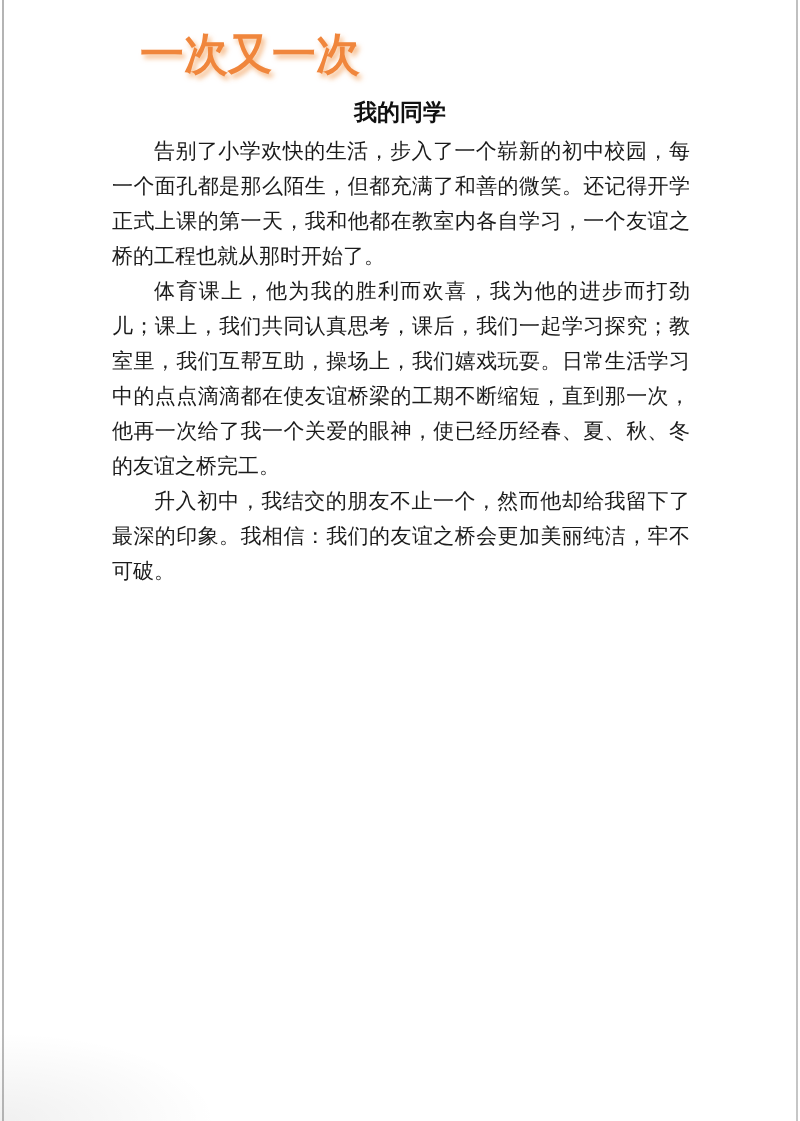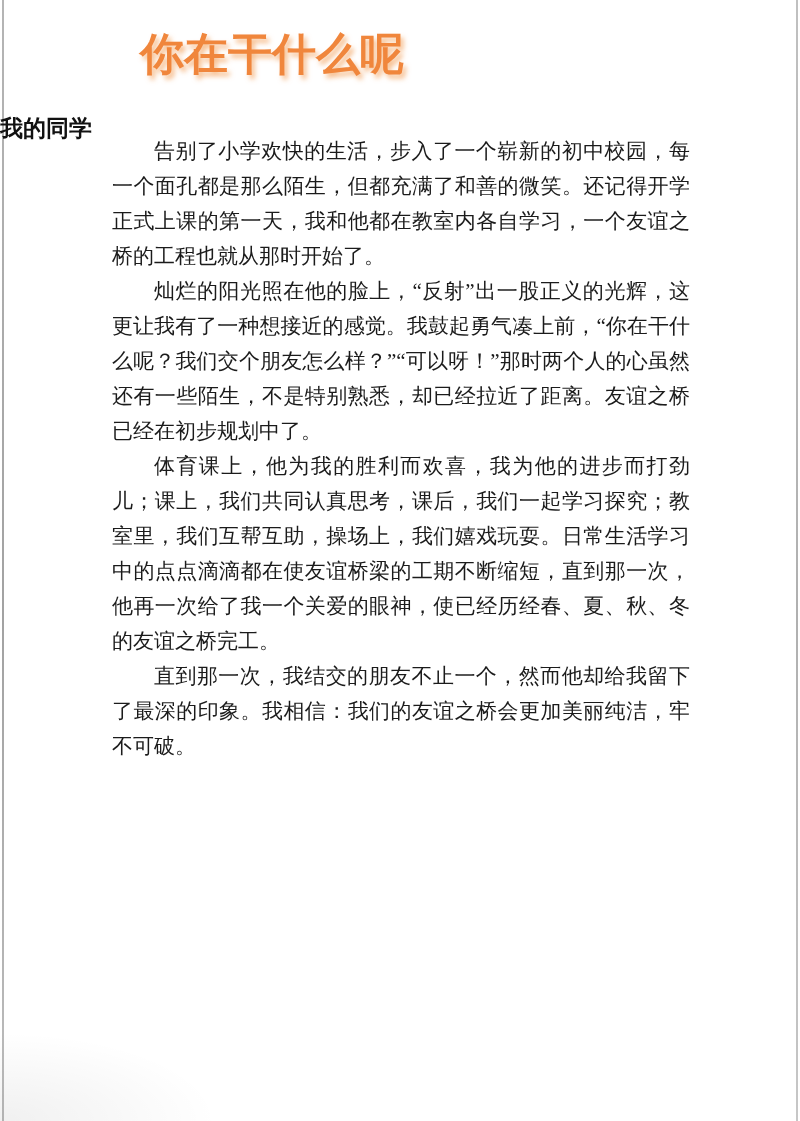--- a/index.html
+++ b/index.html
@@ -40,27 +40,26 @@
     font-size:44px;
     line-height:1.1;
     letter-spacing:0px;
     color:var(--accent);
     text-shadow:3px 4px 5px rgba(243,165,100,0.75);
     white-space:nowrap;
   }
   .essay-title{
     position:absolute;
     left:0;top:98px;width:800px;
-    text-align:left;
+    text-align:center;
     font-family:"Liberation Sans", sans-serif;
     font-weight:900;
     font-size:23px;
     line-height:28px;
     color:#111;
-    margin-top:16px;
   }
   .essay-body{
     position:absolute;
     left:112px;top:134px;width:578px;
     font-size:21px;
     line-height:35px;
     color:var(--body-text);
     text-align:justify;
   }
   .essay-body p{
@@ -69,23 +68,22 @@
   }
 </style>
 </head>
 <body>
 
 <div class="page">
   <div class="edge-line edge-left"></div>
   <div class="edge-line edge-right"></div>
   <div class="corner-shade"></div>
 
-  <div class="header-title">你在干什么呢</div>
+  <div class="header-title">一次又一次</div>
 
   <div class="essay-title">我的同学</div>
 
   <div class="essay-body">
     <p>告别了小学欢快的生活，步入了一个崭新的初中校园，每一个面孔都是那么陌生，但都充满了和善的微笑。还记得开学正式上课的第一天，我和他都在教室内各自学习，一个友谊之桥的工程也就从那时开始了。</p>
-    <p>灿烂的阳光照在他的脸上，“反射”出一股正义的光辉，这更让我有了一种想接近的感觉。我鼓起勇气凑上前，“你在干什么呢？我们交个朋友怎么样？”“可以呀！”那时两个人的心虽然还有一些陌生，不是特别熟悉，却已经拉近了距离。友谊之桥已经在初步规划中了。</p>
     <p>体育课上，他为我的胜利而欢喜，我为他的进步而打劲儿；课上，我们共同认真思考，课后，我们一起学习探究；教室里，我们互帮互助，操场上，我们嬉戏玩耍。日常生活学习中的点点滴滴都在使友谊桥梁的工期不断缩短，直到那一次，他再一次给了我一个关爱的眼神，使已经历经春、夏、秋、冬的友谊之桥完工。</p>
-    <p>直到那一次，我结交的朋友不止一个，然而他却给我留下了最深的印象。我相信：我们的友谊之桥会更加美丽纯洁，牢不可破。</p>
+    <p>升入初中，我结交的朋友不止一个，然而他却给我留下了最深的印象。我相信：我们的友谊之桥会更加美丽纯洁，牢不可破。</p>
   </div>
 </div>
 
 </body></html>

